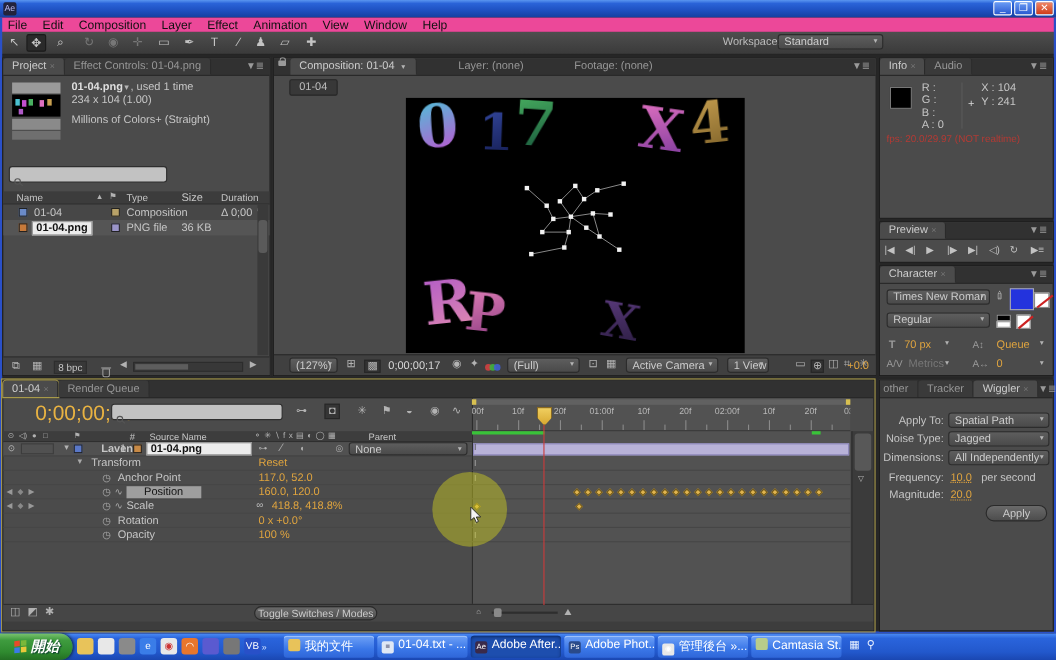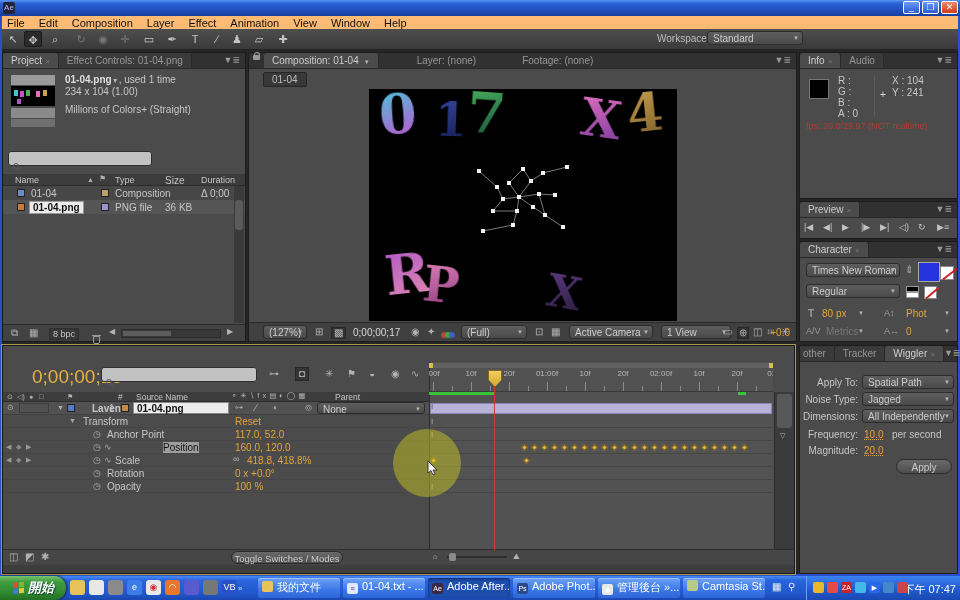--- a/index.html
+++ b/index.html
@@ -13,21 +13,21 @@
   .ic { color:#b2b2b2; font-size:10px; line-height:1; white-space:nowrap; }
   
   #titlebar { left:0; top:0; width:960px; height:16px;
     background:linear-gradient(180deg,#5a96f0 0%,#2a63d8 20%,#1e50c0 60%,#163f9e 100%); }
   #titlebar .t { color:#fff; font-weight:bold; font-size:11px; text-shadow:1px 1px 1px #123; }
   .winbtn { width:17px; height:13px; border:1px solid #fff; border-radius:2px; color:#fff;
     font-size:9px; line-height:11px; text-align:center;
     background:linear-gradient(180deg,#6a9cf5,#2a5ad0); }
   .winbtn.close { background:linear-gradient(180deg,#ef8a6a,#cf3a18); }
   
-  #menubar { left:0; top:16px; width:960px; height:13px; background:#fdba74; display:flex; align-items:center; }
+  #menubar { left:0; top:16px; width:960px; height:13px; background:#ec4899; display:flex; align-items:center; }
   .menu-item { font-size:11px; color:#111; padding:0 7px; }
   
   #apptools { left:0; top:29px; width:960px; height:21px;
     background:linear-gradient(180deg,#4e4e4e,#3a3a3a); border-bottom:1px solid #242424; }
   .tool { position:absolute; top:2px; width:18px; height:16px; text-align:center;
     color:#c4c4c4; font-size:11px; line-height:16px; }
   .tool.active { background:#2a2a2a; border:1px solid #1a1a1a; border-radius:2px; }
   
   .panel { position:absolute; background:#4b4b4b; border:1px solid #1c1c1c; }
   .tabstrip { position:absolute; left:0; top:0; right:0; height:16px; background:#313131;
@@ -266,21 +266,21 @@
       <span class="p ic" style="left:66px;top:4px;">⊞</span>
       <span class="p ic" style="left:82px;top:4px;background:#333;border:1px solid #262626;padding:0 2px;">▩</span>
       <span class="p tx" style="left:104px;top:4px;color:#d8d8d8;">0;00;00;17</span>
       <span class="p ic" style="left:162px;top:4px;">◉</span>
       <span class="p ic dim" style="left:178px;top:4px;">✦</span>
       <span class="rgbdots p" style="left:192px;top:4px;"><i style="left:0;top:1px;background:#d04040;"></i><i style="left:4px;top:1px;background:#40b040;"></i><i style="left:8px;top:1px;background:#4060d0;"></i></span>
       <span class="dd" style="left:212px;top:2px;width:66px;">(Full)</span>
       <span class="p ic" style="left:286px;top:4px;">⊡</span>
       <span class="p ic" style="left:302px;top:4px;">▦</span>
       <span class="dd" style="left:320px;top:2px;width:84px;">Active Camera</span>
-      <span class="dd" style="left:412px;top:2px;width:70px;">1 View</span>
+      <span class="dd" style="left:412px;top:2px;width:38px;">1 View</span>
       <span class="p ic" style="left:474px;top:4px;">▭</span>
       <span class="p ic" style="left:488px;top:4px;background:#333;border:1px solid #262626;padding:0 1px;">⊕</span>
       <span class="p ic" style="left:504px;top:4px;">◫</span>
       <span class="p ic" style="left:518px;top:4px;">⌗</span>
       <span class="p ic" style="left:532px;top:4px;">✳</span>
       
       <span class="p tx or" style="right:6px;top:4px;">+0.0</span>
     </div>
   </div>
 
@@ -330,34 +330,38 @@
         <i class="p" style="left:0;top:6px;width:18px;height:2px;background:#c22;transform:rotate(-38deg);"></i>
       </span>
     <div class="p" id="fill-swatch" style="left: 118px; top: 20px; width: 22px; height: 20px; border: 1px solid rgb(170, 170, 170); background: rgb(35, 51, 221);"></div>
     <span class="dd" style="left:6px;top:42px;width:94px;">Regular</span>
     <span class="p" style="left:106px;top:44px;width:13px;height:6px;background:#000;border:1px solid #999;"></span>
     <span class="p" style="left:106px;top:50px;width:13px;height:6px;background:#fff;border:1px solid #999;"></span>
     <span class="p" style="left:124px;top:44px;width:13px;height:13px;background:#fff;border:1px solid #888;">
         <i class="p" style="left:-1px;top:5px;width:17px;height:2px;background:#c22;transform:rotate(-40deg);"></i>
       </span>
     <span class="p tx" style="left:8px;top:66px;font-weight:bold;color:#9a9a9a;">T</span>
-    <span class="p tx or" style="left:22px;top:66px;">80 px</span>
+    <span class="p tx or" style="left:22px;top:66px;">70 px</span>
     <span class="p ic" style="left:58px;top:68px;font-size:6px;">▼</span>
     <span class="p tx" style="left:84px;top:66px;color:#9a9a9a;font-size:9px;">A↕</span>
-    <span class="p tx or" style="left:106px;top:66px;">Phot</span>
+    <span class="p tx or" style="left:106px;top:66px;">Queue</span>
     <span class="p ic" style="left:144px;top:68px;font-size:6px;">▼</span>
     <span class="p tx" style="left:6px;top:84px;color:#9a9a9a;font-size:9px;">A/V</span>
     <span class="p tx" style="left:26px;top:84px;color:#787878;">Metrics</span>
     <span class="p ic" style="left:58px;top:86px;font-size:6px;">▼</span>
     <span class="p tx" style="left:84px;top:84px;color:#9a9a9a;font-size:9px;">A↔</span>
     <span class="p tx or" style="left:106px;top:84px;">0</span>
     <span class="p ic" style="left:144px;top:86px;font-size:6px;">▼</span>
   </div>
 
   <div class="panel" id="tlpanel" style="left:2px;top:345px;width:793px;height:229px;outline:1px solid #a89a4a;">
+    <div class="tabstrip">
+      <span class="tab active" style="outline:1px solid #a89a4a;"><span>01-04</span><span class="x">×</span></span>
+      <span class="tab">Render Queue</span>
+    </div>
 
     <span class="p" style="left:8px;top:20px;font-size:19px;font-weight:normal;color:#e8b242;margin-left:21px;">0;00;00;16</span>
     <div class="searchbox" style="left:98px;top:21px;width:156px;height:15px;background:#c2c2c2;">
       <span class="mag p" style="left:4px;top:3px;"></span>
     </div>
     <span class="p ic" style="left:266px;top:23px;">⊶</span>
     <span class="p ic" style="left:292px;top:21px;background:#353535;border:1px solid #272727;padding:1px 3px;">◘</span>
     <span class="p ic" style="left:322px;top:23px;">✳</span>
     <span class="p ic" style="left:344px;top:23px;">⚑</span>
     <span class="p ic" style="left:366px;top:23px;">◒</span>
@@ -446,21 +450,21 @@
           <span class="propname" style="position: absolute; left: 104px; top: 1px;">Anchor Point</span>
           <span class="or" style="position: absolute; left: 232px; top: 1px; font-size: 10px;">117.0, 52.0</span>
           <span style="position: absolute; left: 428px; top: 2px; font-size: 8px; color: rgb(170, 170, 170);">I</span>
         </div>
         <div style="position: absolute; left: 0px; top: 26px; width: 770px; height: 13px; border-bottom: 1px solid rgb(70, 70, 70);">
           <span style="position: absolute; left: 3px; top: 2px; font-size: 7px; color: rgb(153, 153, 153);">◀</span>
           <span style="position: absolute; left: 13px; top: 2px; font-size: 7px; color: rgb(136, 136, 136);">◆</span>
           <span style="position: absolute; left: 23px; top: 2px; font-size: 7px; color: rgb(153, 153, 153);">▶</span>
           <span style="position: absolute; left: 90px; top: 1px; font-size: 9px; color: rgb(170, 170, 170);">◷</span>
           <span style="position: absolute; left: 101px; top: 1px; font-size: 9px; color: rgb(170, 170, 170);">∿</span>
-          <span class="propname" style="position: absolute; left: 112px; top: 1px; background: rgb(158, 158, 158); color: rgb(17, 17, 17); padding: 0px 0; margin-left: 48px;">Position</span>
+          <span class="propname" style="position: absolute; left: 112px; top: 1px; background: rgb(158, 158, 158); color: rgb(17, 17, 17); padding: 0px 16px;">Position</span>
           <span class="or" style="position: absolute; left: 232px; top: 1px; font-size: 10px;">160.0, 120.0</span>
           <span class="kf" style="left: 519px; top: 4px;"></span>
           <span class="kf" style="left: 529px; top: 4px;"></span>
           <span class="kf" style="left: 539px; top: 4px;"></span>
           <span class="kf" style="left: 549px; top: 4px;"></span>
           <span class="kf" style="left: 559px; top: 4px;"></span>
           <span class="kf" style="left: 569px; top: 4px;"></span>
           <span class="kf" style="left: 579px; top: 4px;"></span>
           <span class="kf" style="left: 589px; top: 4px;"></span>
           <span class="kf" style="left: 599px; top: 4px;"></span>
@@ -579,25 +583,15 @@
     <div class="p" id="tasks" style="left:258px;top:0;width:508px;height:24px;">
         <div class="task" style="left: 0px; width: 82px;"><span class="ticon" style="background: rgb(232, 195, 90); color: rgb(255, 255, 255);"></span><span>我的文件</span></div>
         <div class="task" style="left: 85px; width: 82px;"><span class="ticon" style="background: rgb(223, 232, 245); color: rgb(68, 68, 102);">≡</span><span>01-04.txt - ...</span></div>
         <div class="task active" style="left: 170px; width: 82px;"><span class="ticon" style="background: rgb(58, 42, 74); color: rgb(255, 255, 255);">Ae</span><span>Adobe After...</span></div>
         <div class="task" style="left: 255px; width: 82px;"><span class="ticon" style="background: rgb(42, 74, 138); color: rgb(255, 255, 255);">Ps</span><span>Adobe Phot...</span></div>
         <div class="task" style="left: 340px; width: 82px;"><span class="ticon" style="background: rgb(232, 232, 232); color: rgb(255, 255, 255);">◉</span><span>管理後台 »...</span></div>
         <div class="task" style="left: 425px; width: 82px;"><span class="ticon" style="background: rgb(184, 204, 138); color: rgb(255, 255, 255);"></span><span>Camtasia St...</span></div>
       </div>
     <span class="p ic" style="left:772px;top:6px;color:#e8f0ff;">▦</span>
     <span class="p ic" style="left:788px;top:6px;color:#e8f0ff;">⚲</span>
-    <div class="p" id="tray" style="left:806px;top:0;width:154px;height:24px;background:linear-gradient(180deg,#3a82f5,#2058cc 60%,#1a48b4);border-left:1px solid #6aa0f8;">
-      <span class="p" style="right:4px;top:6px;color:#fff;font-size:11px;white-space:nowrap;">下午 07:47</span>
-    <span class="tray-ic" style="left: 6px; background: rgb(232, 184, 40);"></span>
-        <span class="tray-ic" style="left: 20px; background: rgb(232, 72, 72);"></span>
-        <span class="tray-ic" style="left: 34px; background: rgb(204, 34, 34);">ZA</span>
-        <span class="tray-ic" style="left: 48px; background: rgb(68, 184, 232);"></span>
-        <span class="tray-ic" style="left: 62px; background: rgb(40, 104, 232);">▶</span>
-        <span class="tray-ic" style="left: 76px; background: rgb(68, 136, 204);"></span>
-        <span class="tray-ic" style="left: 90px; background: rgb(204, 68, 68);"></span>
-      </div>
   </div>
 
 </div>
 
 </body></html>

